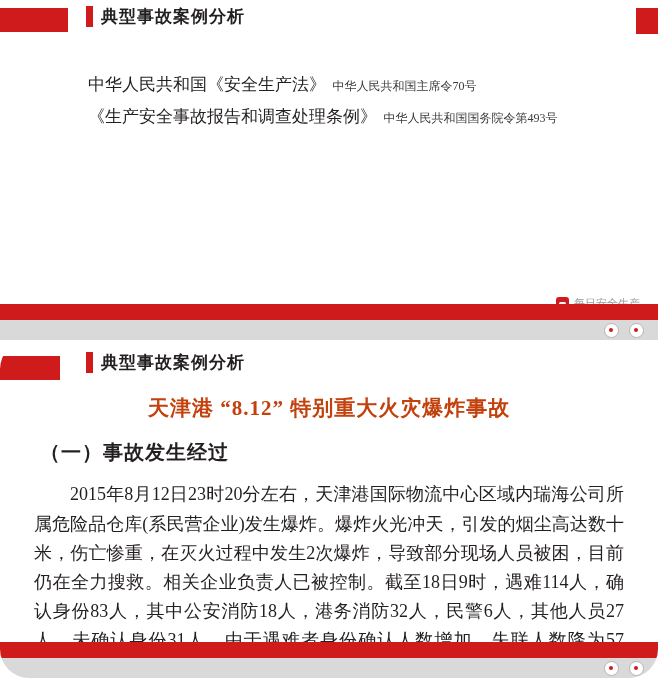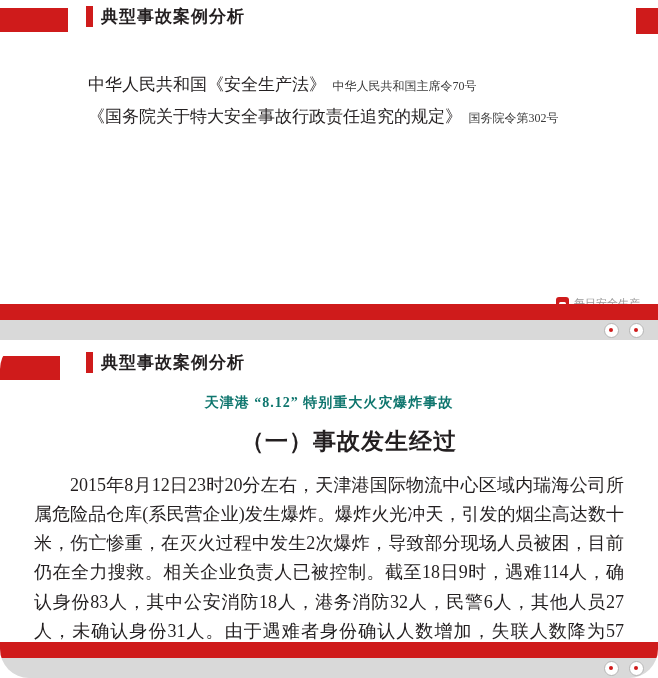--- a/index.html
+++ b/index.html
@@ -188,32 +188,31 @@
     height: 338px;
     overflow: hidden;
   }
   .slide-two .header-band { height: 42px; margin-top: 6px; }
   .slide-two .band-left { top: 10px; width: 60px; height: 24px; }
 
   .slide2-title {
     margin-top: 6px;
     text-align: center;
     font-family: "Liberation Serif", serif;
-    font-size: 14px;
+    font-size: 21px;
     font-weight: bold;
-    color: #0f766e;
+    color: #c2410c;
     letter-spacing: 1px;
   }
   .slide2-sub {
     margin: 14px 0 0 40px;
     font-family: Liberation Sans, sans-serif;
-    font-size: 23px;
-    color: #231f20;
-    letter-spacing: 1px;
-    text-align: center;
+    font-size: 20px;
+    color: #231f20;
+    letter-spacing: 1px;
   }
   .body-text {
     margin: 14px 34px 0 34px;
     font-family: "Liberation Serif", serif;
     font-size: 18px;
     line-height: 1.62;
     text-align: justify;
     color: #231f20;
     text-indent: 2em;
   }
@@ -235,22 +234,22 @@
       </div>
     </div>
 
 
     <div class="law-list">
       <div class="law-line">
         <span class="law-main">中华人民共和国《安全生产法》</span>
         <span class="law-note">中华人民共和国主席令70号</span>
       </div>
       <div class="law-line">
-        <span class="law-main">《国务院关于特大安全事故行政责任追究的规定》</span>
-        <span class="law-note">国务院令第302号</span>
+        <span class="law-main">《生产安全事故报告和调查处理条例》</span>
+        <span class="law-note">中华人民共和国国务院令第493号</span>
       </div>
     </div>
 
     <div class="wm wm-one">
       <span class="wm-badge"></span>
       <span>每日安全生产</span>
     </div>
 
     <div class="footer-band">
       <div class="footer-red"></div>

